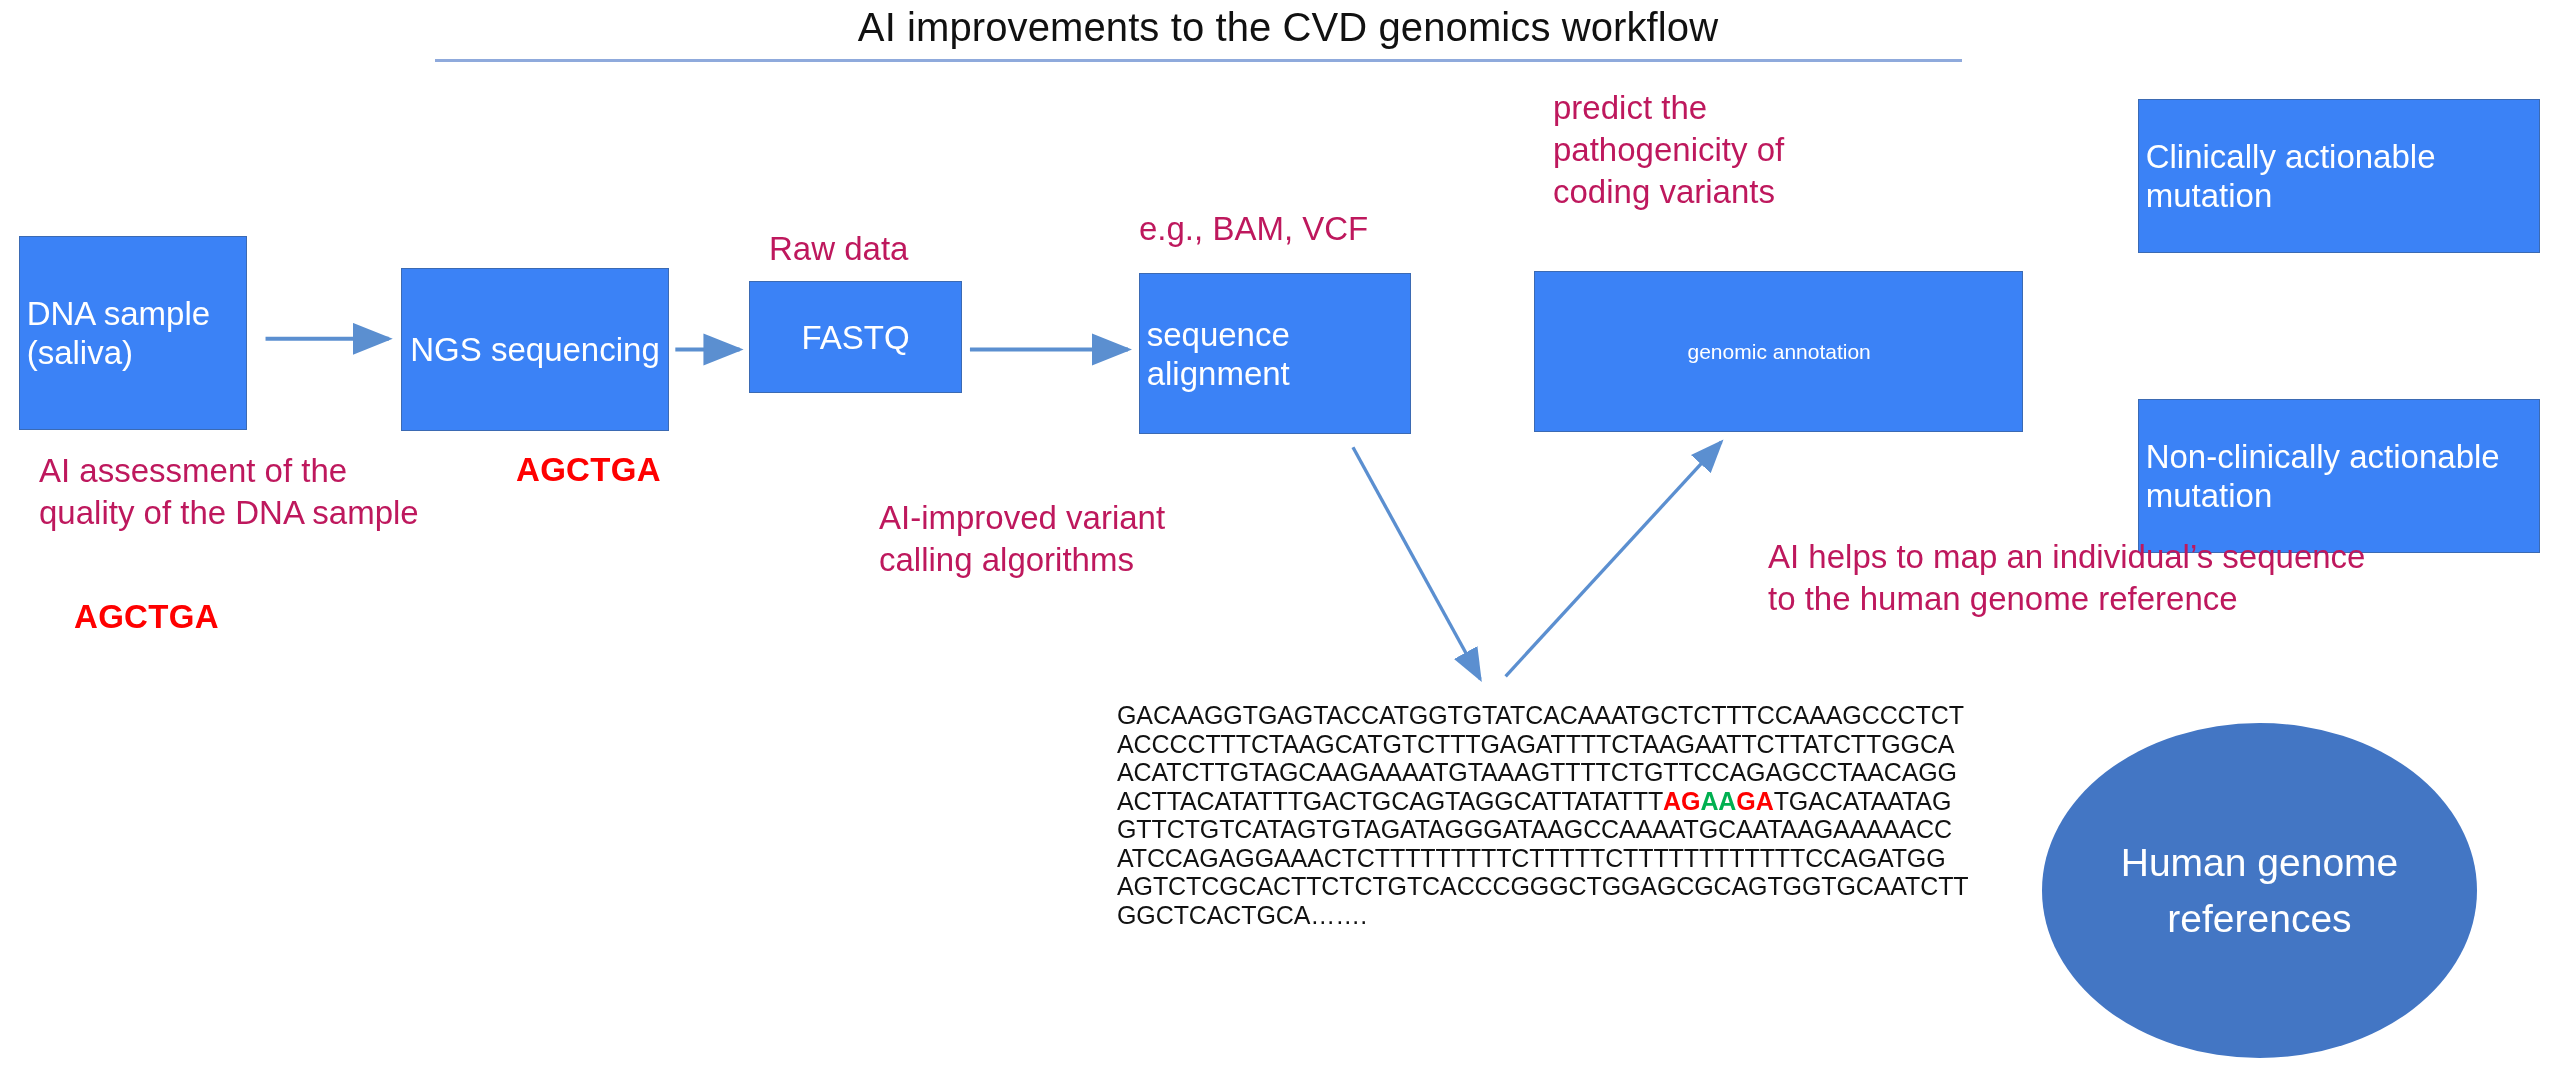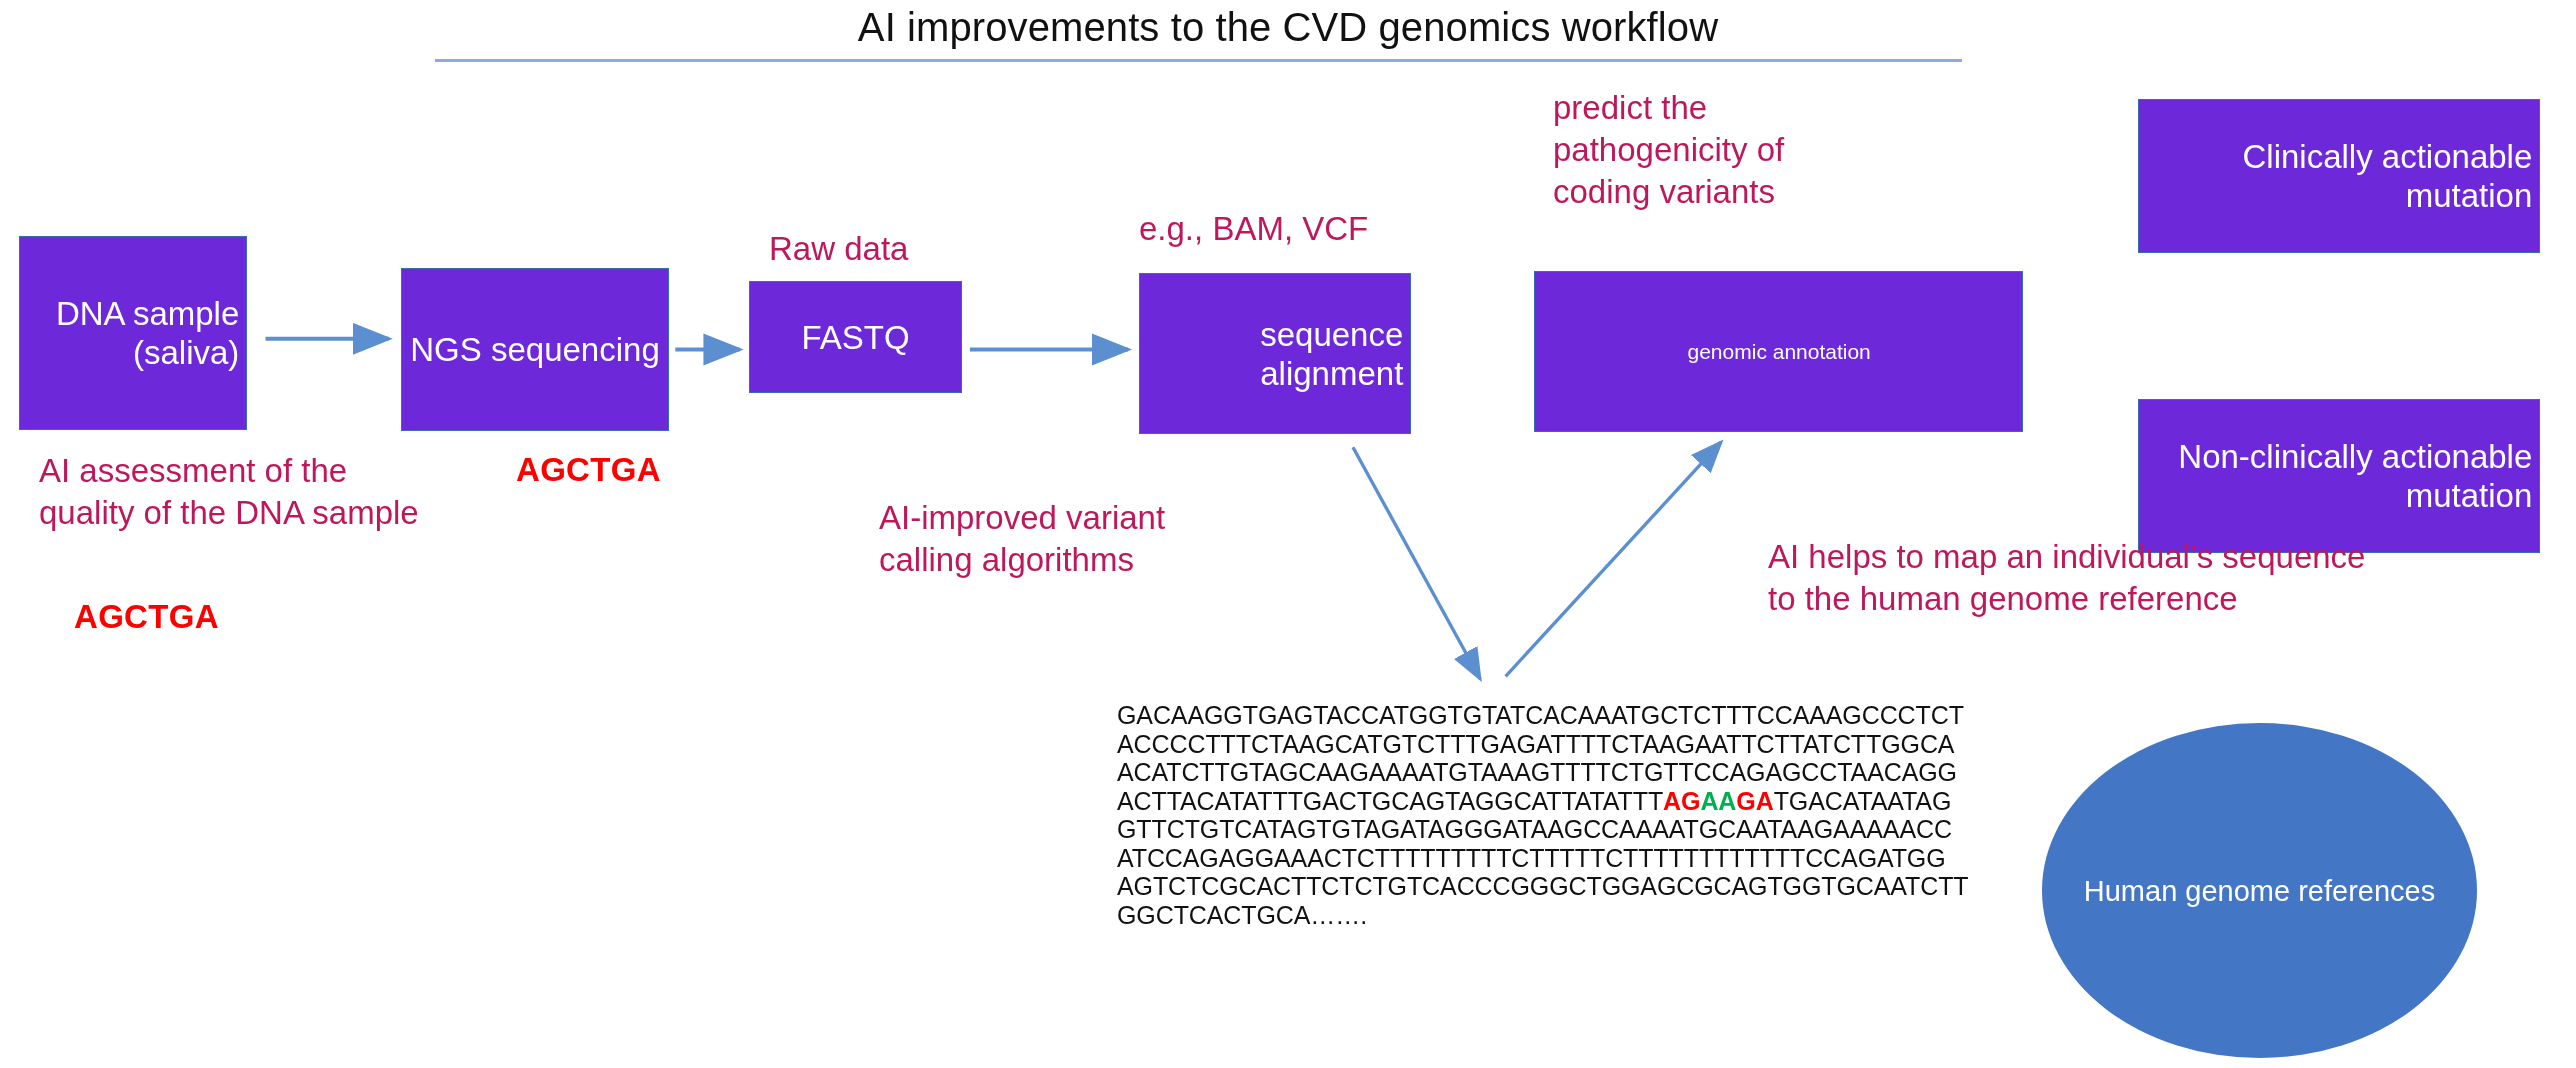--- a/index.html
+++ b/index.html
@@ -7,38 +7,38 @@
        font-family:"Liberation Sans",sans-serif;color:#000;}
 
   .abs{position:absolute;}
 
   
   #title-text{left:0;top:5.4px;width:2576px;text-align:center;
       font-size:40px;line-height:44px;color:#111;letter-spacing:0.1px;}
   #title-rule{left:435px;top:59px;width:1527px;height:2.7px;background:#8faadc;}
 
   
-  .proc{background:#6d28d9;border:1.3px solid #3b6ab3;color:#fff;
-        display:flex;align-items:center;justify-content:center;text-align:right;
+  .proc{background:#3b82f6;border:1.3px solid #3b6ab3;color:#fff;
+        display:flex;align-items:center;justify-content:center;text-align:left;
         font-size:33px;line-height:39px;box-sizing:border-box;padding:2.7px 6.7px;}
   .proc.small{font-size:21px;line-height:38px;padding-left:8px;}
 
   #box-dna{left:19px;top:236px;width:228px;height:194px;}
   #box-ngs{left:401px;top:268px;width:268px;height:163px;}
   #box-fastq{left:749px;top:281px;width:213px;height:112px;}
   #box-align{left:1139px;top:273px;width:272px;height:161px;}
   #box-annot{left:1534px;top:271px;width:489px;height:161px;}
   #box-clin{left:2138px;top:99px;width:402px;height:154px;}
   #box-nonclin{left:2138px;top:367px;width:402px;height:154px;margin-top:32px;}
 
   
   #ellipse-genome{left:2042px;top:723px;width:435px;height:335px;
       background:#4376c4;border-radius:50%;color:#fff;
       display:flex;align-items:center;justify-content:center;text-align:center;
-      font-size:29px;line-height:56px;}
+      font-size:39px;line-height:56px;}
 
   
   .cap{font-size:33px;line-height:42px;color:#be185d;white-space:pre-line;}
   #cap-rawdata{left:769px;top:228px;}
   #cap-bamvcf{left:1139px;top:208px;}
   #cap-predict{left:1553px;top:87px;}
   #cap-quality{left:39px;top:450px;}
   #cap-variant{left:879px;top:497px;}
   #cap-map{left:1768px;top:536px;}
 

